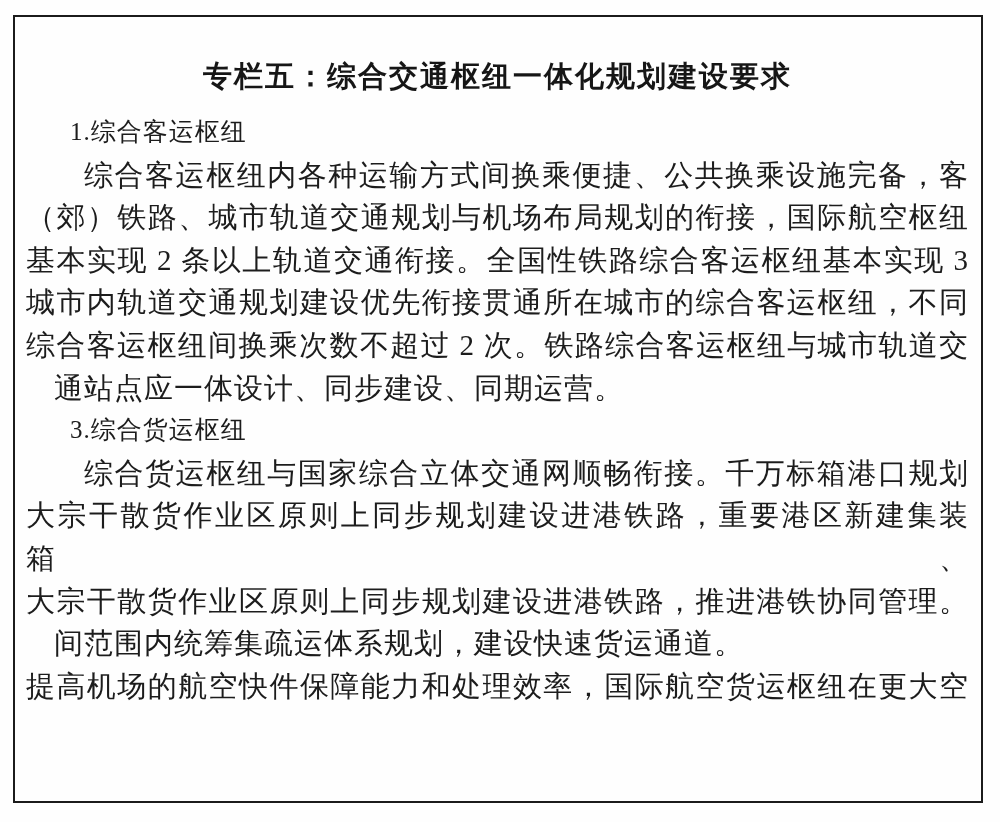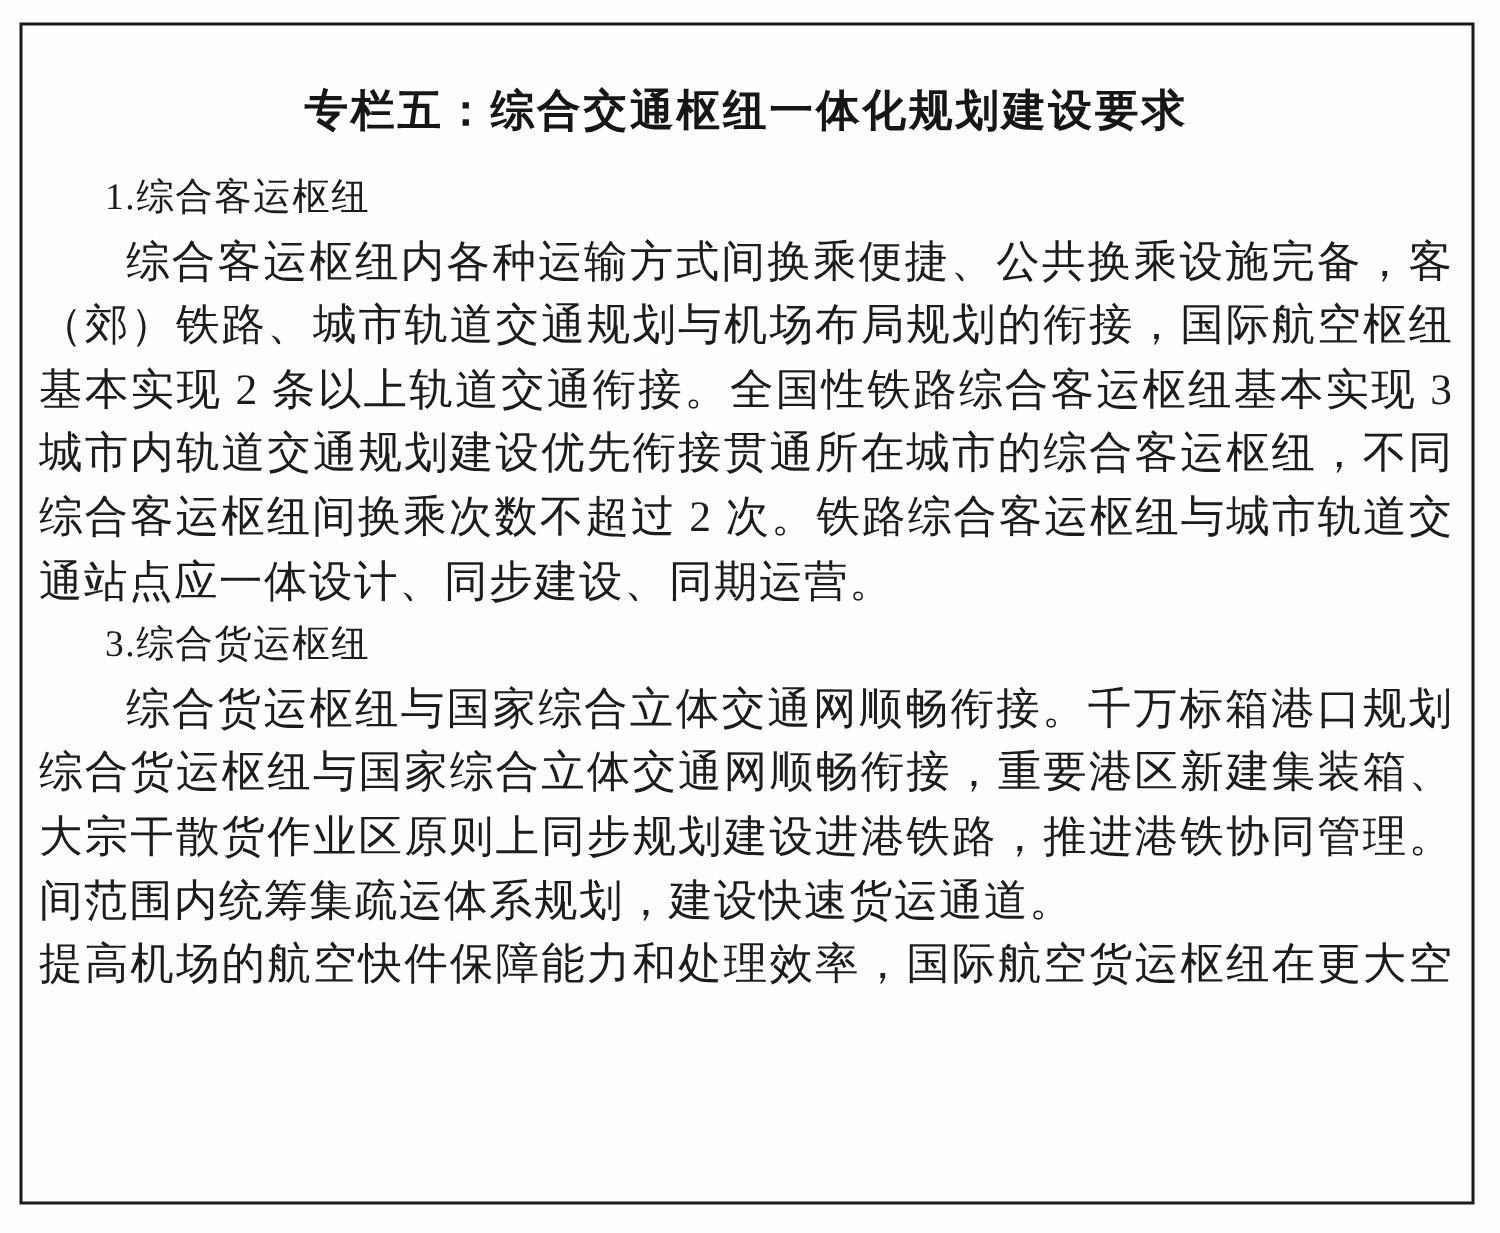--- a/index.html
+++ b/index.html
@@ -17,39 +17,39 @@
     position: absolute;
     left: 13px;
     top: 15px;
     width: 970px;
     height: 788px;
     border: 2px solid #1b1b1b;
     background: #fefefe;
     padding: 36px 12px 0 11px;
   }
   .title {
-    font-family: Liberation Mono, monospace;
+    font-family: Liberation Serif, serif;
     font-weight: bold;
     font-size: 29px;
     letter-spacing: 2px;
     line-height: 46px;
     text-align: center;
     margin-bottom: 12px;
     color: #161616;
   }
   .line {
     font-size: 29px;
     line-height: 42.6px;
     letter-spacing: 1px;
     text-align: justify;
     text-align-last: justify;
     white-space: normal;
   }
   .line.para-first { text-indent: 2em; }
-  .line.flow-last { text-align-last: left; }
+  .line.flow-last { text-align-last: left; margin-left: 28px; }
   .heading {
     font-size: 25px;
     line-height: 42.6px;
     letter-spacing: 1px;
     text-align: center;
     text-align-last: left;
     text-indent: 44px;
   }
 </style>
 </head>
@@ -62,18 +62,18 @@
     <div class="heading">1.综合客运枢纽</div>
     <div class="line para-first">综合客运枢纽内各种运输方式间换乘便捷、公共换乘设施完备，客</div>
     <div class="line">（郊）铁路、城市轨道交通规划与机场布局规划的衔接，国际航空枢纽</div>
     <div class="line">基本实现 2 条以上轨道交通衔接。全国性铁路综合客运枢纽基本实现 3</div>
     <div class="line">城市内轨道交通规划建设优先衔接贯通所在城市的综合客运枢纽，不同</div>
     <div class="line">综合客运枢纽间换乘次数不超过 2 次。铁路综合客运枢纽与城市轨道交</div>
     <div class="line flow-last">通站点应一体设计、同步建设、同期运营。</div>
 
     <div class="heading">3.综合货运枢纽</div>
     <div class="line para-first">综合货运枢纽与国家综合立体交通网顺畅衔接。千万标箱港口规划</div>
-    <div class="line">综合货运枢纽与国家综合立体交通网顺畅衔接，重要港区新建集装箱、</div>
+    <div class="line">大宗干散货作业区原则上同步规划建设进港铁路，重要港区新建集装箱、</div>
     <div class="line">大宗干散货作业区原则上同步规划建设进港铁路，推进港铁协同管理。</div>
     <div class="line flow-last">间范围内统筹集疏运体系规划，建设快速货运通道。</div>
     <div class="line">提高机场的航空快件保障能力和处理效率，国际航空货运枢纽在更大空</div>
   </div>
 </div>
 
 </body></html>

